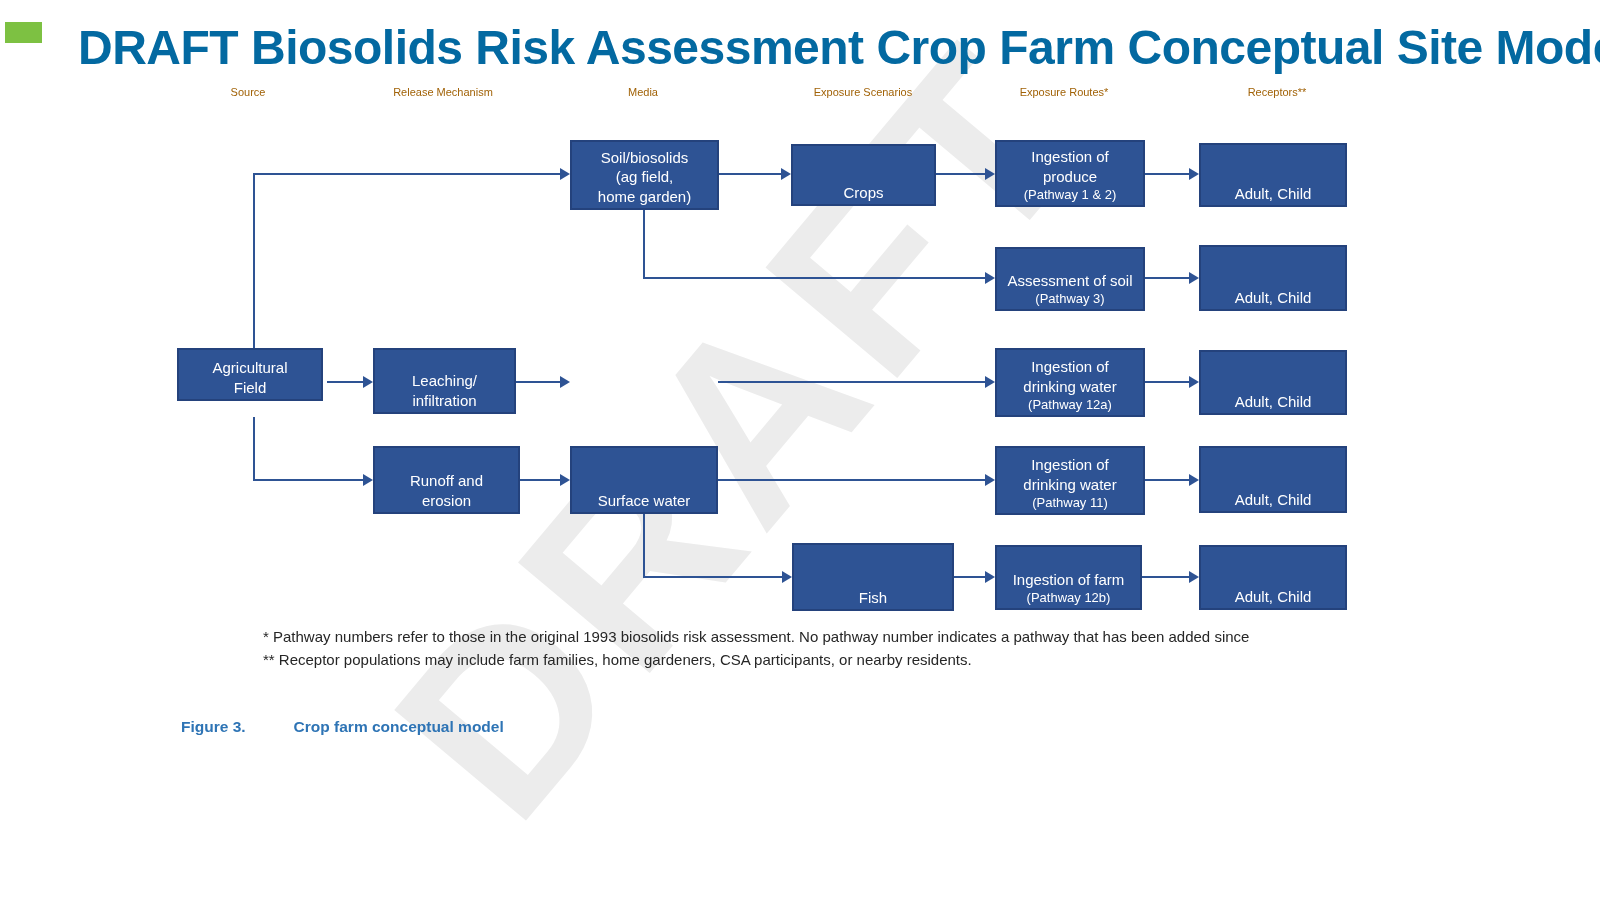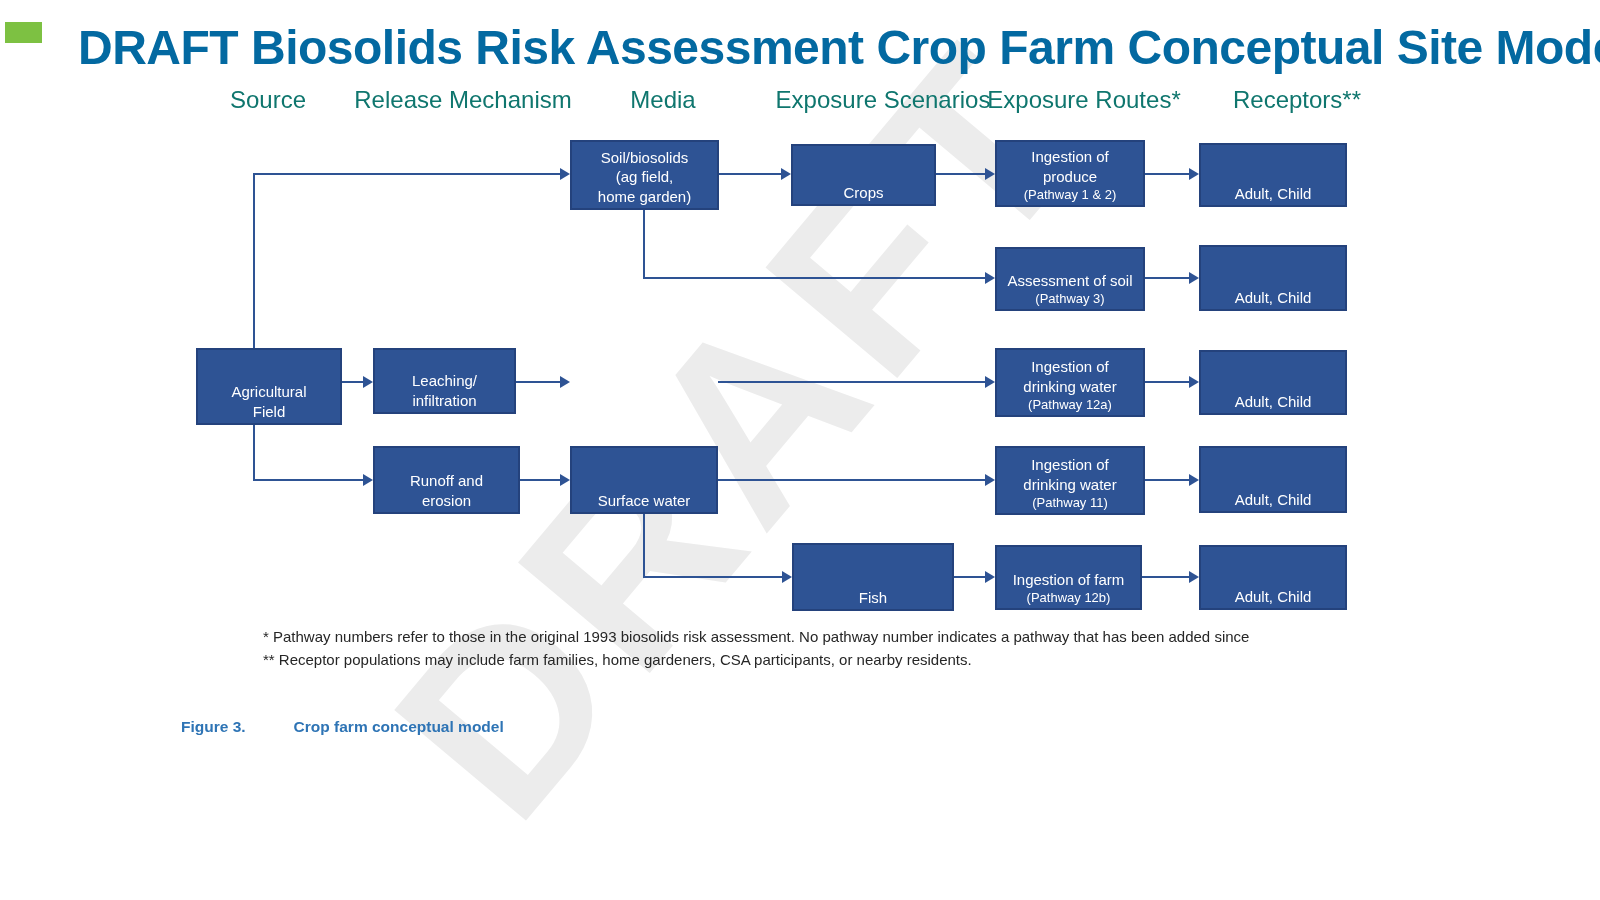--- a/index.html
+++ b/index.html
@@ -17,21 +17,21 @@
   }
   
   .bullet{position:absolute;left:5px;top:22px;width:37px;height:21px;background:#7dc142;z-index:2;}
   .title{
     position:absolute;left:66px;top:8px;margin:12px;z-index:2;
     font-size:48px;font-weight:800;letter-spacing:-0.5px;color:#0369a1;white-space:nowrap;
   }
   
   .colhead{
     position:absolute;top:86px;transform:translateX(-50%);
-    font-size:24px;color:#0f766e;white-space:nowrap;z-index:2;margin-left:20px;
+    font-size:11px;color:#a16207;white-space:nowrap;z-index:2;
   }
   
   .node{
     position:absolute;background:#2e5394;border:2px solid #24427c;box-sizing:border-box;
     display:flex;flex-direction:column;align-items:center;justify-content:flex-end;
     color:#ffffff;text-align:center;z-index:2;padding:2px 4px;
   }
   .node-label{font-size:15px;line-height:1.3;white-space:pre-line;}
   .node-sub{font-size:13px;line-height:1.2;margin-top:1px;}
   
@@ -58,21 +58,21 @@
   <div class="bullet"></div>
   <h1 class="title">DRAFT Biosolids Risk Assessment Crop Farm Conceptual Site Model</h1>
 
   <div class="colhead" style="left:248px">Source</div>
   <div class="colhead" style="left:443px">Release Mechanism</div>
   <div class="colhead" style="left:643px">Media</div>
   <div class="colhead" style="left:863px">Exposure Scenarios</div>
   <div class="colhead" style="left:1064px">Exposure Routes*</div>
   <div class="colhead" style="left:1277px">Receptors**</div>
 
-  <div class="node" style="left:196px;top:348px;width:146px;height:77px">
+  <div class="node" style="left:177px;top:348px;width:146px;height:53px">
     <div class="node-label">Agricultural
 Field</div>
   </div>
   <div class="node" style="left:373px;top:348px;width:143px;height:66px">
     <div class="node-label">Leaching/
 infiltration</div>
   </div>
   <div class="node" style="left:373px;top:446px;width:147px;height:68px">
     <div class="node-label">Runoff and
 erosion</div>

